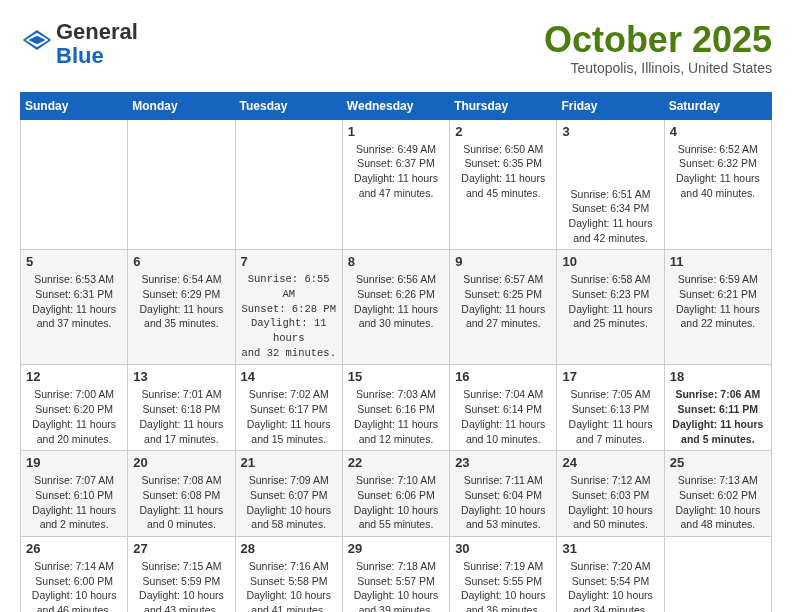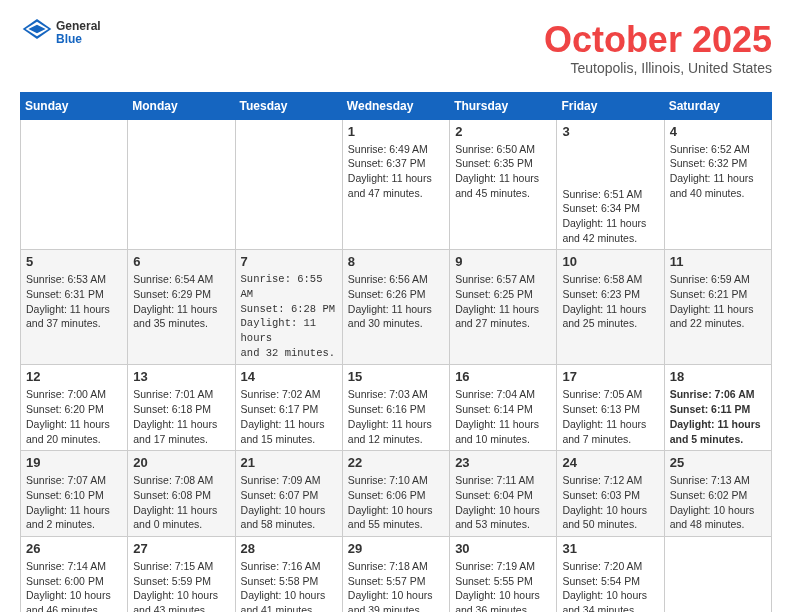--- a/index.html
+++ b/index.html
@@ -14,21 +14,21 @@
       display: flex;
       justify-content: space-between;
       align-items: flex-start;
       margin-bottom: 16px;
     }
     .logo {
       display: flex;
       align-items: center;
     }
     .logo-text {
-      font-size: 12px;
+      font-size: 22px;
       font-weight: bold;
       color: #333;
       line-height: 1.1;
     }
     .logo-text span {
       color: #1565c0;
     }
     .logo-icon {
       width: 30px;
       height: 20px;
@@ -36,21 +36,21 @@
       margin-right: 4px;
       position: relative;
       top: -2px;
     }
     .title-block {
       text-align: right;
     }
     .month-title {
       font-size: 36px;
       font-weight: bold;
-      color: #ef4444;
+      color: #4d7c0f;
       line-height: 1.1;
     }
     .location {
       font-size: 14px;
       color: #555;
     }
     table {
       width: 100%;
       border-collapse: collapse;
       font-size: 11px;
@@ -78,20 +78,21 @@
     .day-number {
       font-size: 13px;
       font-weight: bold;
       color: #333;
       margin-bottom: 3px;
     }
     .day-info {
       font-size: 10.5px;
       color: #333;
       line-height: 1.4;
+      text-align: center;
     }
     .empty-cell {
       background: #fff !important;
     }
   </style>
 </head>
 <body>
 
 <div class="header">
   <div class="logo">

